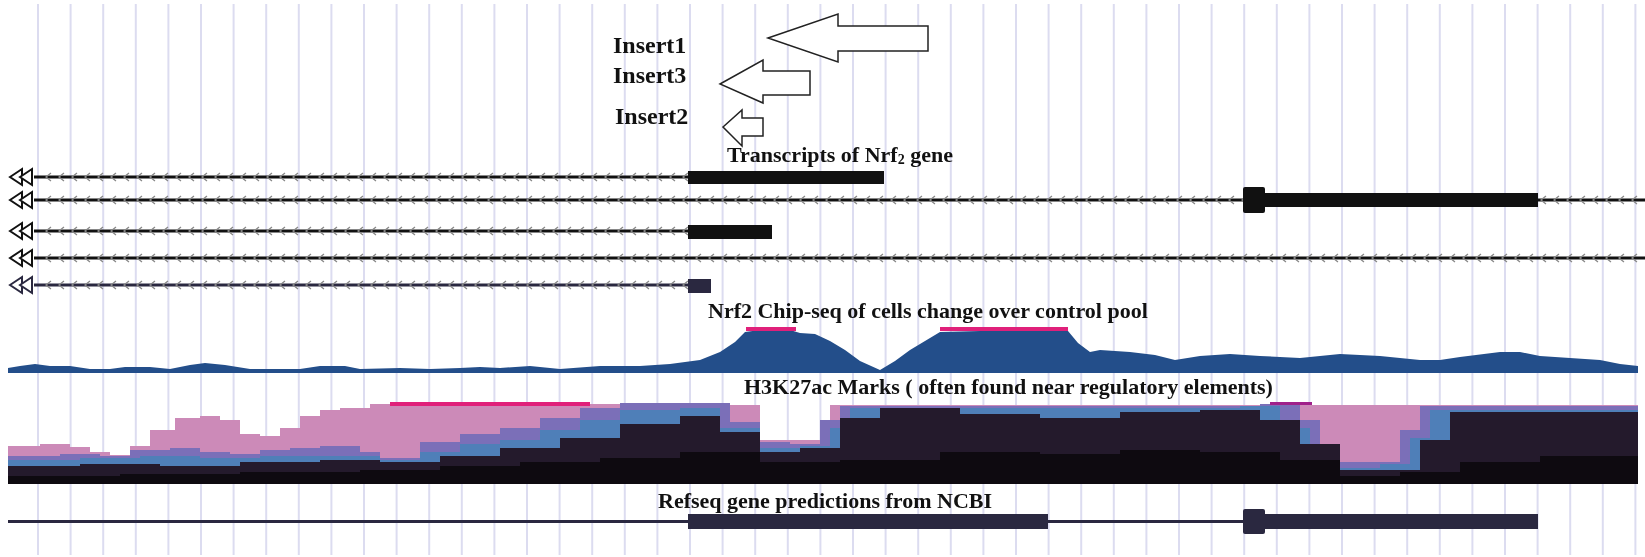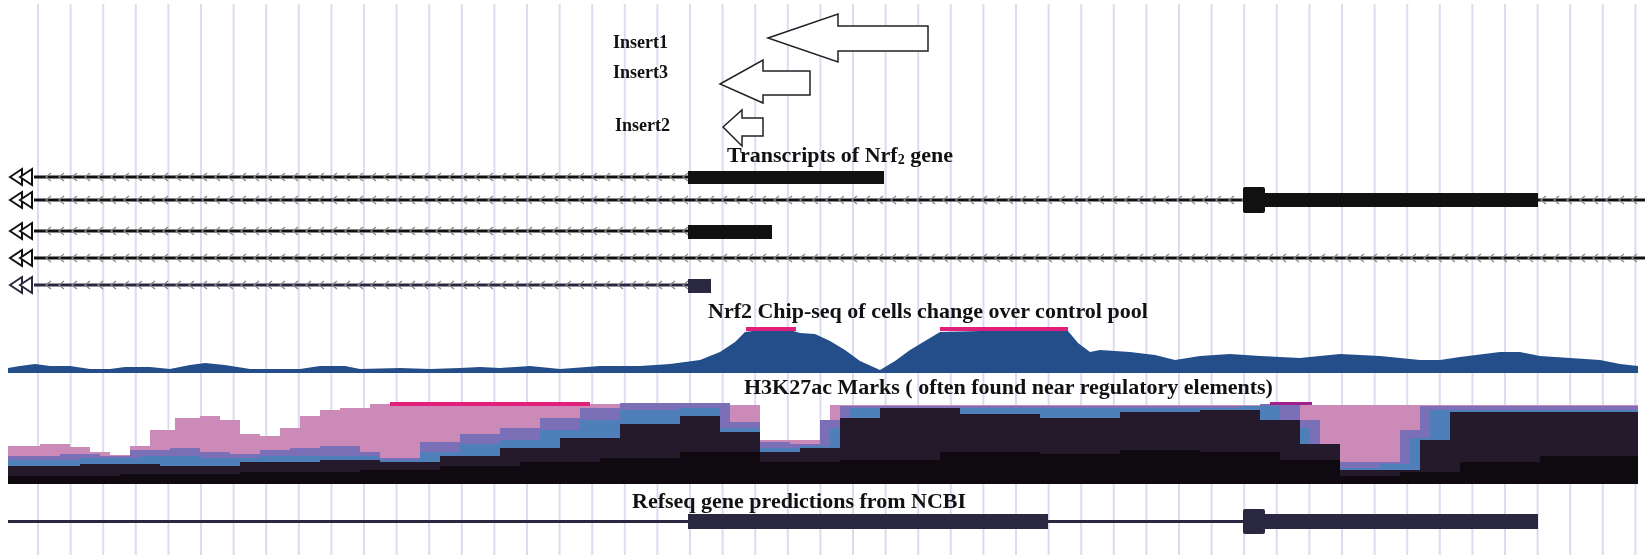--- a/index.html
+++ b/index.html
@@ -1,19 +1,19 @@
 <!DOCTYPE html>
 <html><head>
 <meta charset="utf-8">
 <style>
   html, body { margin: 0; padding: 0; background: #ffffff; }
   body { width: 1645px; height: 557px; position: relative; overflow: hidden; font-family: "Liberation Serif", "DejaVu Serif", serif; }
   #canvas { position: absolute; left: 0; top: 0; }
   .label { position: absolute; font-family: "Liberation Serif", "DejaVu Serif", serif; font-weight: bold; color: #111; white-space: nowrap; line-height: 1; }
-  .lbl-insert { font-size: 18px; }
+  .lbl-insert { font-size: 24px; }
   .lbl-track { font-size: 22px; }
   .sub { font-size: 14px; vertical-align: -2px; }
 </style>
 </head>
 <body>
 
 <svg id="canvas" width="1645" height="557" viewBox="0 0 1645 557" xmlns="http://www.w3.org/2000/svg">
 
   <g id="grid" stroke="#dcdcf0" stroke-width="2">
       <line x1="38" y1="4" x2="38" y2="555"></line>
@@ -540,20 +540,20 @@
   <g>
     <rect x="8" y="520" width="1530" height="3" fill="#2a2840"></rect>
     <rect x="688" y="514" width="360" height="15" fill="#2a2840"></rect>
     <rect x="1243" y="514" width="295" height="15" fill="#2a2840"></rect>
     <rect x="1243" y="509" width="22" height="25" rx="2" fill="#2a2840"></rect>
   </g>
 </svg>
 
 <div class="label lbl-insert" style="left:613px; top:33px;">Insert1</div>
 <div class="label lbl-insert" style="left:613px; top:63px;">Insert3</div>
-<div class="label lbl-insert" style="left:615px; top:116px;">Insert2</div>
+<div class="label lbl-insert" style="left:615px; top:104px;">Insert2</div>
 
 <div class="label lbl-track" style="left:727px; top:144px;">
   <span>Transcripts of Nrf</span><span class="sub">2</span><span> gene</span>
 </div>
 <div class="label lbl-track" style="left:708px; top:300px;">Nrf2 Chip-seq of cells change over control pool</div>
 <div class="label lbl-track" style="left:744px; top:376px;">H3K27ac Marks ( often found near regulatory elements)</div>
-<div class="label lbl-track" style="left:632px; top:490px;text-align:right;">Refseq gene predictions from NCBI</div>
+<div class="label lbl-track" style="left:658px; top:490px;text-align:right;">Refseq gene predictions from NCBI</div>
 
 </body></html>

